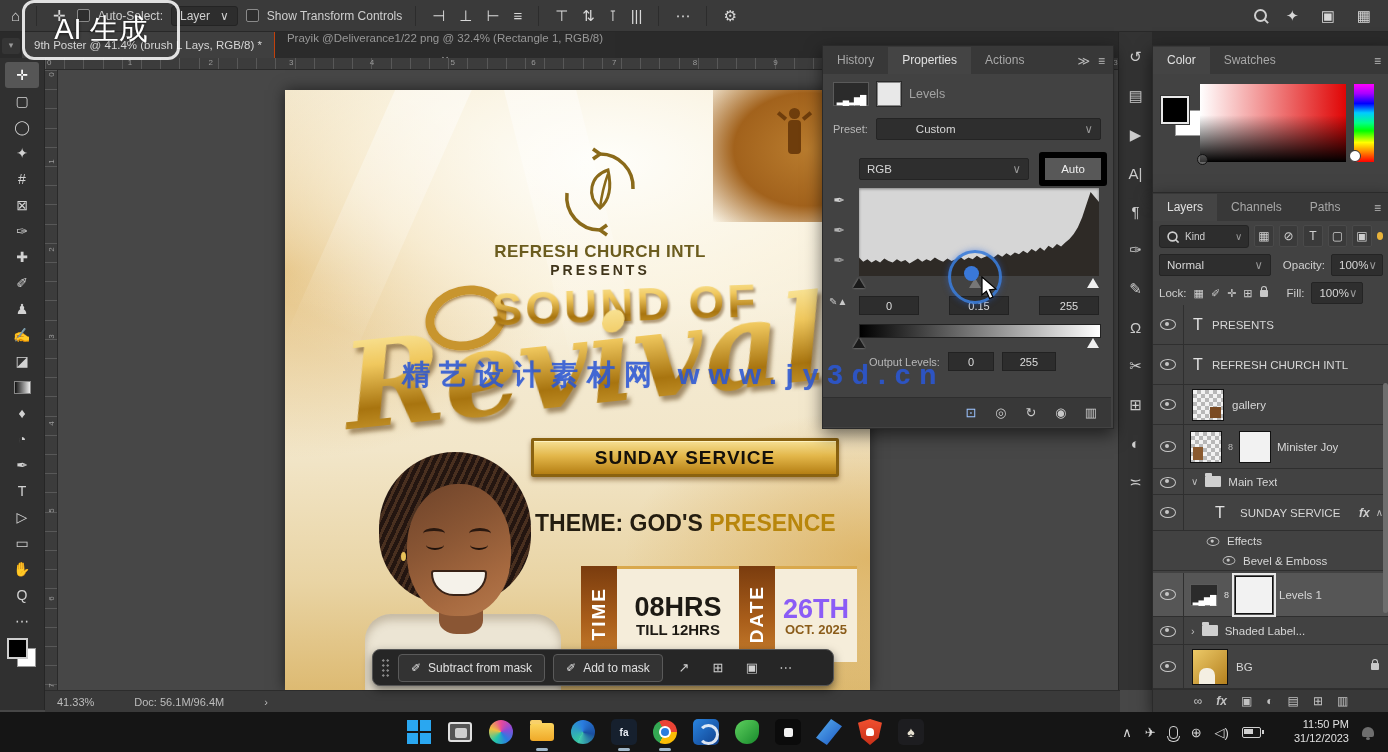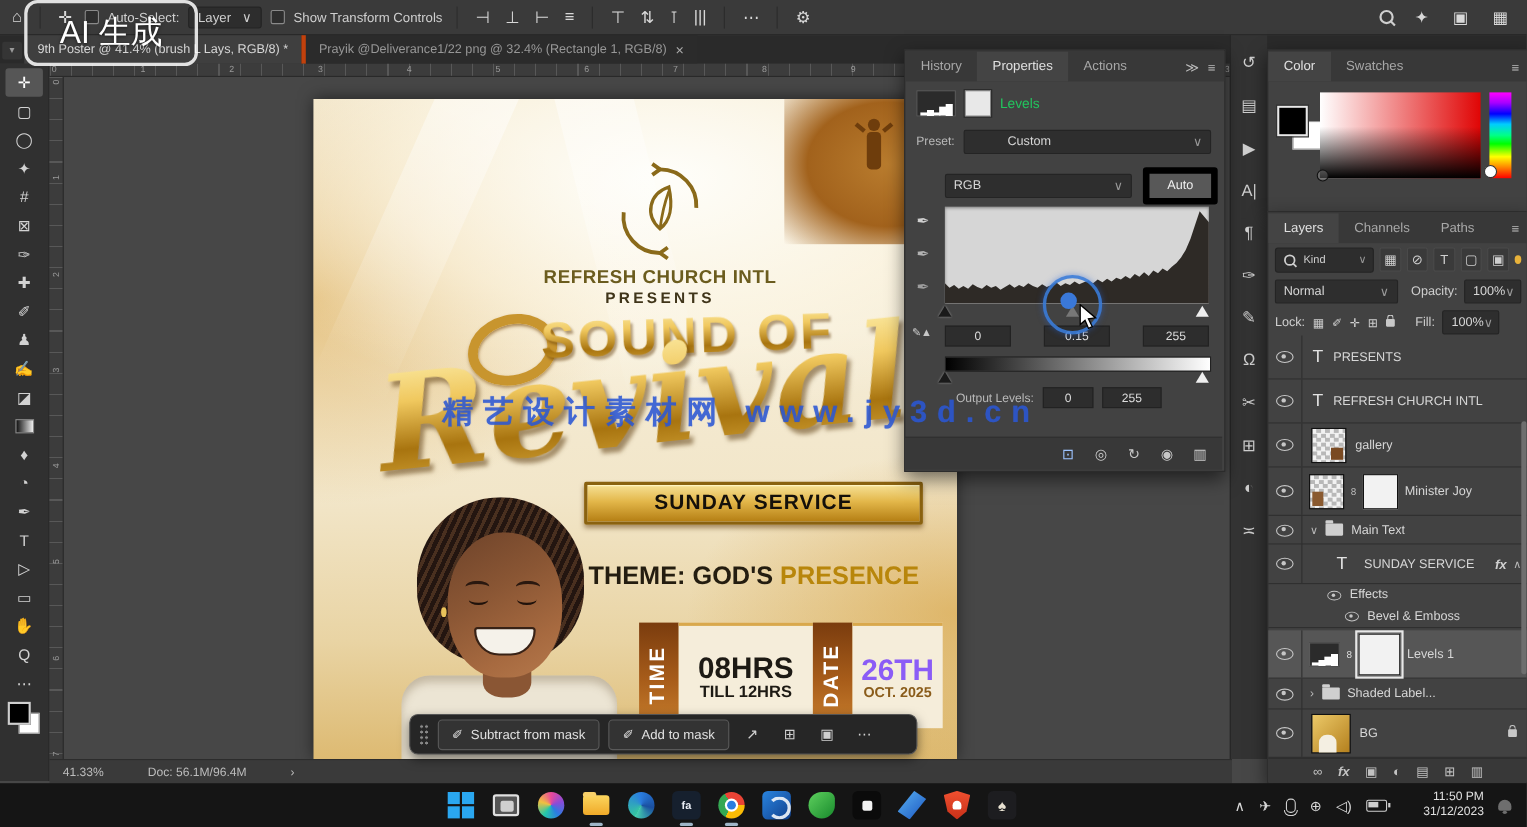--- a/index.html
+++ b/index.html
@@ -16,21 +16,21 @@
   .ob-chk{width:11px;height:11px;border:1px solid #8a8a8a;border-radius:2px;background:#2e2e2e;display:inline-block;}
   .ob-dd{background:#2d2d2d;border:1px solid #242424;border-radius:3px;padding:2px 8px;display:flex;gap:10px;align-items:center;}
   .ob-right{margin-left:auto;display:flex;gap:16px;align-items:center;padding-right:6px;}
   .mag{width:9px;height:9px;border:2px solid #cfcfcf;border-radius:50%;position:relative;display:inline-block;}
   .mag::after{content:"";position:absolute;width:6px;height:2px;background:#cfcfcf;transform:rotate(45deg);left:7px;top:9px;}
   
   .tabbar{left:0;top:32px;width:1388px;height:26px;background:#2a2a2a;display:flex;align-items:flex-end;}
   .tab-corner{width:18px;height:16px;background:#353535;margin:0 2px 4px 2px;border-radius:2px;font-size:9px;color:#999;text-align:center;line-height:15px;}
   .dtab{height:26px;display:flex;align-items:center;gap:8px;padding:0 12px;font-size:11.5px;white-space:nowrap;}
   .dtab.active{background:#3f3f3f;color:#d6d6d6;}
-  .dtab.inactive{background:#2b2b2b;color:#979797;border-left:4px solid #c2410c;}
+  .dtab.inactive{background:#2b2b2b;color:#979797;border-left:1px solid #c2410c;flex-direction:column;}
   .dtab .close{color:#aaa;font-size:13px;}
   
   .toolbar{left:0;top:58px;width:45px;height:652px;background:#303030;border-right:1px solid #262626;
            display:flex;flex-direction:column;align-items:center;padding-top:4px;box-sizing:border-box;}
   .tool{width:34px;height:26px;display:flex;align-items:center;justify-content:center;font-size:14px;color:#d2d2d2;border-radius:3px;}
   .tool.sel{background:#565656;color:#fff;}
   .gradchip{width:15px;height:11px;background:linear-gradient(90deg,#111,#eee);border:1px solid #888;}
   .swatches{position:relative;width:30px;height:30px;margin-top:4px;}
   .sw-bg{position:absolute;left:10px;top:10px;width:17px;height:17px;background:#fff;border:1px solid #999;}
   .sw-fg{position:absolute;left:0;top:0;width:17px;height:17px;background:#000;border:2px solid #cfcfcf;}
@@ -595,21 +595,21 @@
       <span class="ptab active">Properties</span>
       <span class="ptab">Actions</span>
       <span class="pt-right">
         <span>≫</span>
         <span>≡</span>
       </span>
     </div>
     <div class="flex abs" style="left:10px;top:36px;gap:8px;">
       <span class="hist-chip">▂▄▂▆█</span>
       <span class="mask-chip"></span>
-      <span style="font-size:12.5px;color:#22c55e;">Levels</span>
+      <span style="font-size:12.5px;color:#a3a3a3;">Levels</span>
     </div>
     <div class="flex abs" style="left:10px;top:72px;gap:8px;width:268px;">
       <span style="font-size:11px;color:#b8b8b8;">Preset:</span>
       <span class="dd" style="flex:1;padding-left:39px;">
         <span>Custom</span>
           <span class="caret">∨</span>
       </span>
     </div>
     <div class="flex abs" style="left:36px;top:106px;gap:10px;">
       <span class="dd" style="width:170px;">

